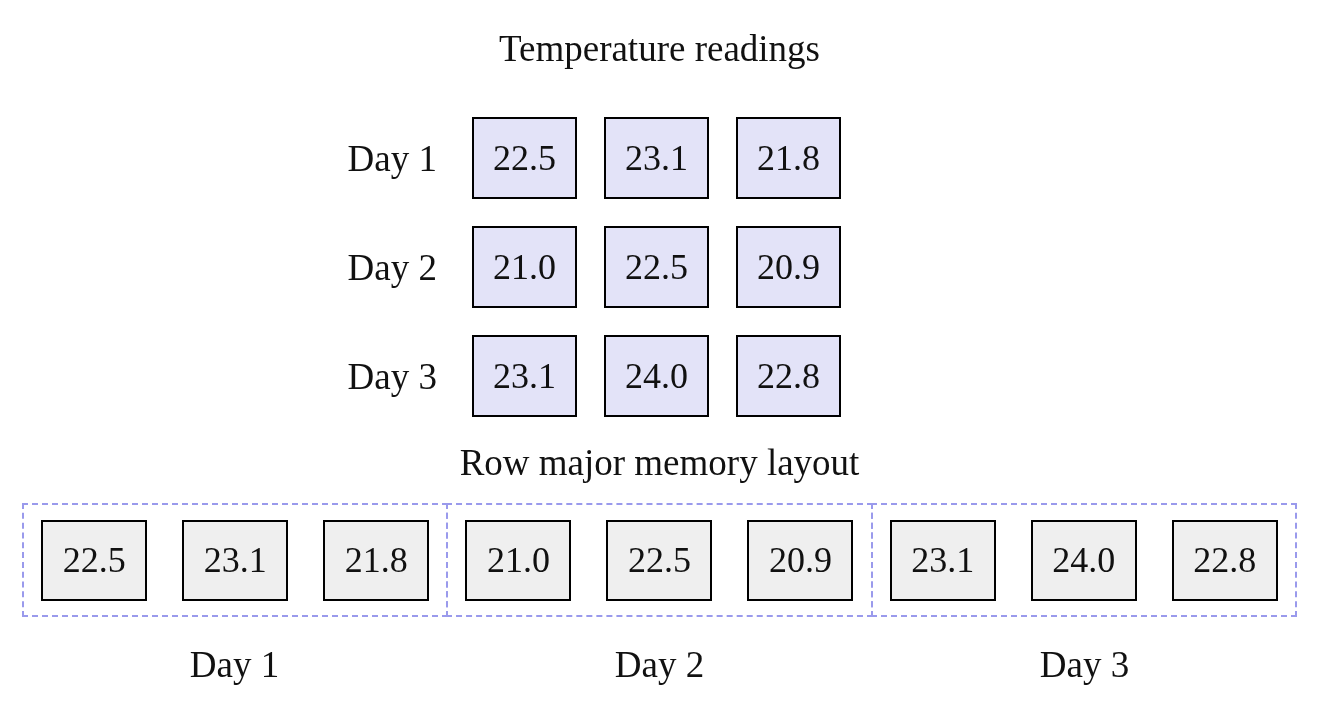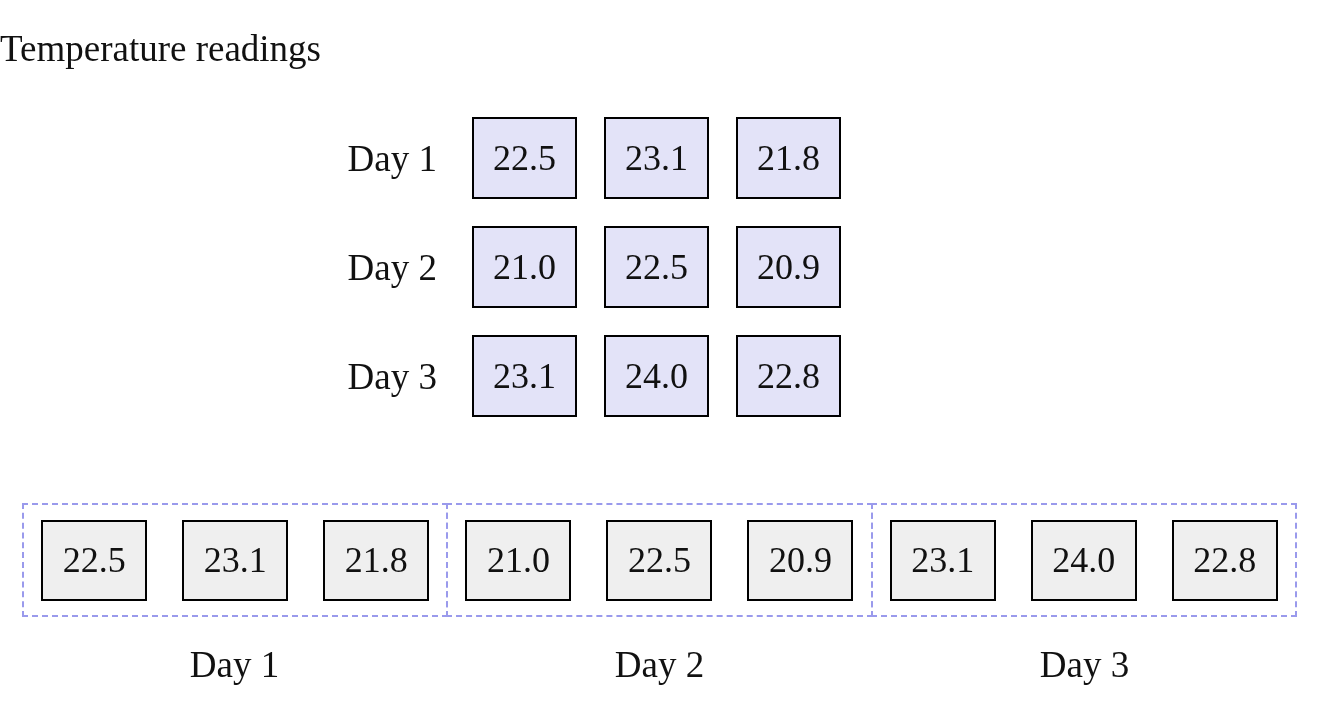--- a/index.html
+++ b/index.html
@@ -10,21 +10,21 @@
     background: #ffffff;
     font-family: "Liberation Serif", "DejaVu Serif", serif;
     color: #111111;
     overflow: hidden;
   }
 
   .section-title {
     position: absolute;
     left: 0;
     width: 100%;
-    text-align: left;
+    text-align: center;
     font-size: 37px;
     line-height: 1;
     white-space: nowrap;
   }
   .title-matrix { top: 30px; }
   .title-memory { top: 444px; }
 
   
   .m-row {
     position: absolute;
@@ -130,20 +130,21 @@
     <div class="cell">20.9</div>
   </div>
 
   <div class="m-row m-row-3">
     <div class="row-label">Day 3</div>
     <div class="cell">23.1</div>
     <div class="cell">24.0</div>
     <div class="cell">22.8</div>
   </div>
 
+  <div class="section-title title-memory">Row major memory layout</div>
 
   <div class="mem-strip">
     <div class="mem-group">
       <div class="mem-cell">22.5</div>
       <div class="mem-cell">23.1</div>
       <div class="mem-cell">21.8</div>
     </div>
     <div class="mem-group">
       <div class="mem-cell">21.0</div>
       <div class="mem-cell">22.5</div>

